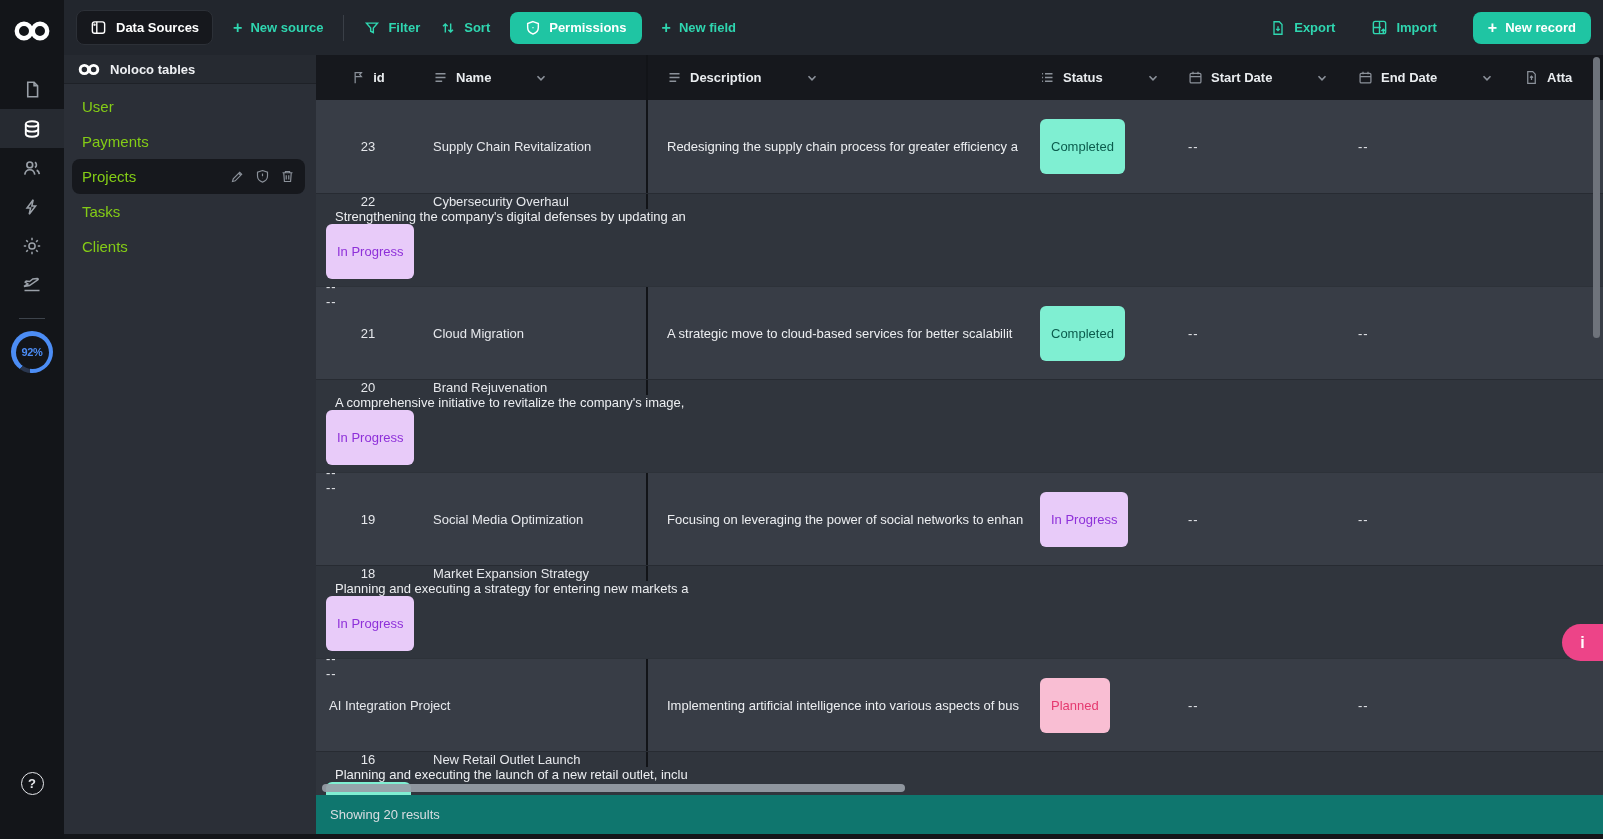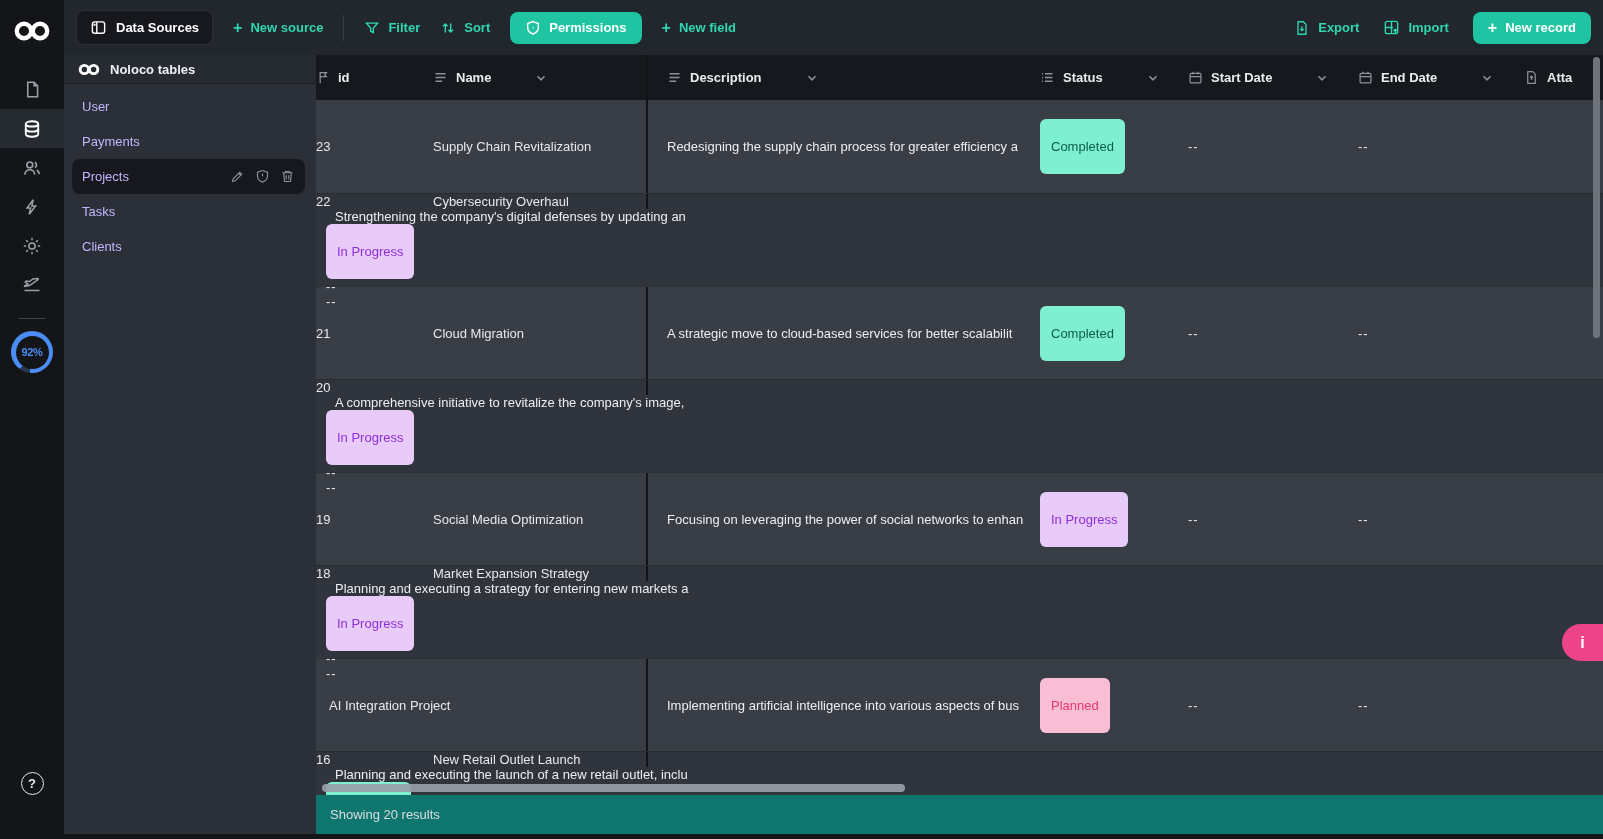--- a/index.html
+++ b/index.html
@@ -23,41 +23,41 @@
   
   .topbar { position:absolute; left:64px; top:0; right:0; height:55px; background:#22262d; display:flex; align-items:center; padding:0 12px; gap:20px; z-index:6; }
   .btn-dark { display:flex; align-items:center; gap:9px; background:#16181d; border:1px solid #2c3037; border-radius:8px; padding:8px 13px; color:#fff; font-weight:700; font-size:13px; cursor:pointer; }
   .teal-link { display:flex; align-items:center; gap:8px; color:#2fd6b0; font-weight:600; font-size:13px; cursor:pointer; white-space:nowrap; }
   .teal-link svg { stroke:#2fd6b0; }
   .plus-glyph { font-size:16px; font-weight:600; line-height:1; }
   .tb-divider { width:1px; height:26px; background:#3a3f47; }
   .btn-teal { display:flex; align-items:center; gap:8px; background:#1fc5a3; border-radius:8px; padding:8px 15px; color:#fff; font-weight:700; font-size:13px; cursor:pointer; white-space:nowrap; }
   .btn-teal svg { stroke:#fff; }
   .tb-spacer { flex:1; }
-  .tb-right { display:flex; align-items:center; gap:24px; }
+  .tb-right { display:flex; align-items:center; gap:36px; }
 
   
   .sidebar { position:absolute; left:64px; top:55px; width:252px; bottom:0; background:#2b2f37; z-index:5; }
   .sidebar-header { height:29px; background:#262a31; border-bottom:1px solid #1e2127; display:flex; align-items:center; gap:10px; padding-left:14px; }
   .sidebar-header .title { color:#eef0f3; font-weight:700; font-size:13px; }
   .sidebar-items { padding-top:5px; }
-  .sb-item { height:35px; display:flex; align-items:center; padding-left:18px; color:#c4b5fd; font-size:13px; cursor:pointer; }
+  .sb-item { height:35px; display:flex; align-items:center; padding-left:18px; color:#84cc16; font-size:15px; cursor:pointer; }
   .sb-item.selected { background:#16181d; border-radius:8px; margin:0 11px 0 8px; padding-left:10px; }
   .item-actions { margin-left:auto; display:flex; align-items:center; gap:10px; padding-right:10px; }
   .item-actions svg { stroke:#8b919a; cursor:pointer; }
 
   
   .main { position:absolute; left:316px; top:55px; right:0; bottom:0; background:#22262d; overflow:hidden; }
   .thead { position:absolute; top:0; left:0; right:0; height:45px; background:#16181d; display:flex; z-index:2; color:#e9ecef; font-weight:700; font-size:13px; }
   .thead svg { stroke:#8b919a; }
   .chev { margin-left:36px; display:flex; align-items:center; }
   .chev svg { stroke:#8b919a; }
   .hcell { display:flex; align-items:center; gap:8px; }
   .frozen { display:flex; width:332px; flex-shrink:0; border-right:2px solid #121418; }
-  .col-id { width:104px; display:flex; align-items:center; justify-content:flex-start; gap:7px; flex-shrink:0; }
+  .col-id { width:104px; display:flex; align-items:center; justify-content:center; gap:7px; flex-shrink:0; }
   .col-name { width:226px; padding-left:13px; flex-shrink:0; }
   .col-desc { width:382px; padding-left:19px; flex-shrink:0; overflow:hidden; white-space:nowrap; }
   .col-status { width:148px; padding-left:10px; flex-shrink:0; }
   .col-start { width:170px; padding-left:10px; flex-shrink:0; }
   .col-end { width:164px; padding-left:10px; flex-shrink:0; }
   .col-atta { flex:1; padding-left:12px; overflow:hidden; white-space:nowrap; }
 
   .rows { position:absolute; top:45px; left:0; right:0; bottom:44px; overflow:hidden; }
   .trow { display:flex; height:93px; align-items:stretch; }
   .trow + .trow { border-top:1px solid rgba(0,0,0,0.18); }
@@ -361,20 +361,21 @@
       <div class="cell col-status">
             <span class="badge" style="background: rgb(127, 239, 210); color: rgb(11, 92, 77);">Completed</span>
           </div>
       <div class="cell col-start muted">--</div>
       <div class="cell col-end muted">--</div>
       <div class="cell col-atta"></div>
     </div>
         <div class="trow row-dark">
       <div class="frozen">
         <div class="cell col-id">20</div>
+        <div class="cell col-name">Brand Rejuvenation</div>
       </div>
       <div class="cell col-desc">A comprehensive initiative to revitalize the company's image,</div>
       <div class="cell col-status">
             <span class="badge" style="background: rgb(232, 203, 249); color: rgb(142, 48, 217);">In Progress</span>
           </div>
       <div class="cell col-start muted">--</div>
       <div class="cell col-end muted">--</div>
       <div class="cell col-atta"></div>
     </div>
         <div class="trow row-light">

